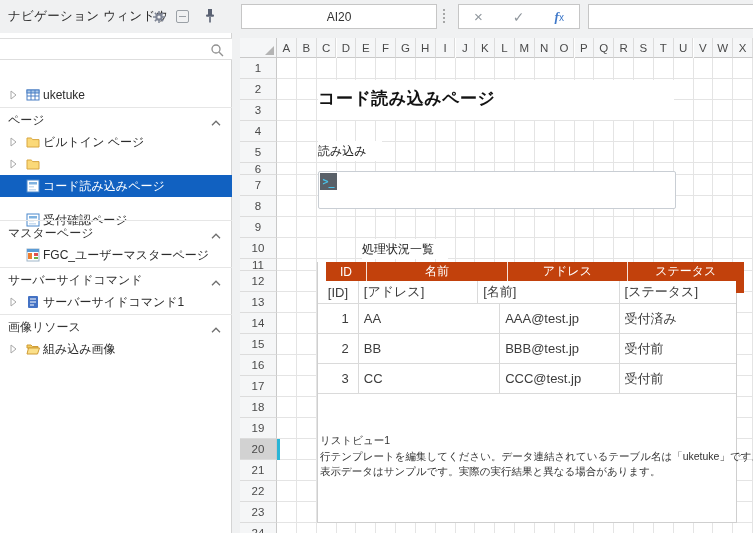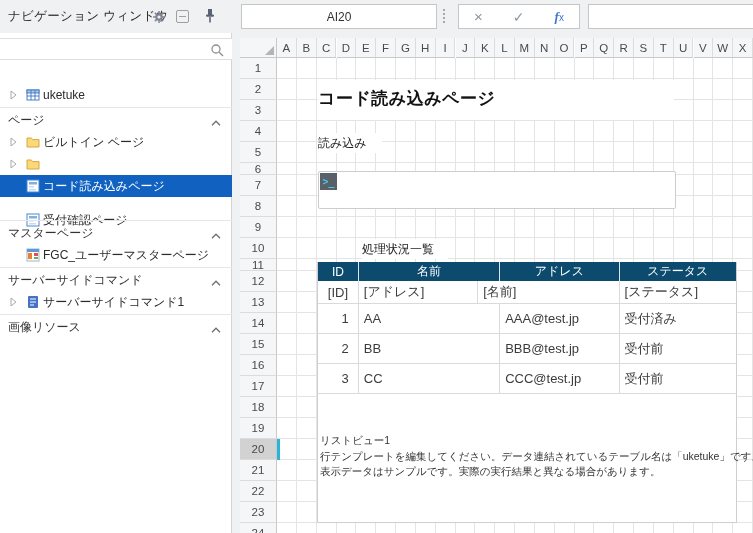--- a/index.html
+++ b/index.html
@@ -68,21 +68,21 @@
   .pg-title{position:absolute;left:78px;top:42px;width:356px;height:40px;background:#fff;
             font-size:17px;font-weight:bold;color:#121212;padding-top:7px;letter-spacing:.5px;}
   .pg-label{position:absolute;background:#fff;font-size:12px;color:#222;display:flex;align-items:center;}
   .code-box{position:absolute;left:78px;top:133px;width:358px;height:38px;background:#fff;
             border:1px solid #c9ced4;border-radius:2px;}
   .code-badge{position:absolute;left:1px;top:1px;width:17px;height:17px;background:#596068;
               color:#49c3ea;font-family:"DejaVu Sans Mono",monospace;font-size:10px;font-weight:bold;
               display:flex;align-items:center;justify-content:center;}
   .listview{position:absolute;left:77px;top:224px;width:420px;height:261px;background:#fff;
             border:1px solid #cfcfcf;border-top:none;}
-  .lv-head{position:absolute;left:0;top:0;width:418px;height:31px;display:flex;background:#0c4a6e;}
+  .lv-head{position:absolute;left:8px;top:0;width:418px;height:31px;display:flex;background:#c2410c;}
   .lv-hcell{height:19px;display:flex;align-items:center;justify-content:center;color:#fff;
             font-size:12px;border-right:1px solid rgba(255,255,255,.85);}
   .lv-hcell:last-child{border-right:none;text-align:right;}
   .lv-row{position:absolute;left:0;width:418px;display:flex;border-bottom:1px solid #dadada;background:#fff;}
   .lv-cell{display:flex;align-items:center;padding-left:5px;font-size:13px;color:#3c3c3c;
            border-right:1px solid #dadada;overflow:hidden;white-space:nowrap;}
   .lv-cell:last-child{border-right:none;}
   .lv-cell.num{justify-content:flex-end;padding-right:9px;padding-left:0;}
   .lv-cell.ctr{justify-content:center;padding-left:0;}
   .lv-note{position:absolute;left:2px;top:171px;width:410px;font-size:10.5px;color:#333;line-height:15.5px;white-space:nowrap;}
@@ -234,20 +234,30 @@
               <line x1="4" y1="10" x2="8" y2="10" stroke="#fff"></line>
             </svg></span>
           <span class="t-lab">サーバーサイドコマンド1</span>
         </div>
         <div class="sep" style="top: 252px;"></div>
         <div class="sec-head" style="top: 254px;">
           <span>画像リソース</span>
           <span class="sec-chev"><svg width="12" height="8">
               <path d="M2 6.2 L6 2.2 L10 6.2" fill="none" stroke="#6e6e6e" stroke-width="1.3"></path>
             </svg></span>
+        </div>
+        <div class="tree-item" style="top: 276px;">
+          <span class="exp"><svg width="10" height="12">
+              <path d="M3 2 L8 6 L3 10 Z" fill="#fff" stroke="#a8a8a8"></path>
+            </svg></span>
+          <span class="t-ico"><svg width="14" height="14">
+              <path d="M1 3 L5 3 L6.5 4.5 L12 4.5 L12 6 L1 6 Z" fill="#f3cd5f" stroke="#cf9c36"></path>
+              <path d="M2.5 6 L13.5 6 L11.5 12 L1 12 Z" fill="#fbe08a" stroke="#cf9c36"></path>
+            </svg></span>
+          <span class="t-lab">組み込み画像</span>
         </div>
       </div>
   </div>
 
   <div class="sheet">
     <div id="grid-layer">
         <div class="colhead" style="left: 37px; width: 19.8333px;">A</div>
         <div class="vline" style="left: 55.8333px; top: 20px; height: 475px;"></div>
         <div class="colhead" style="left: 56.8333px; width: 19.8333px;">B</div>
         <div class="vline" style="left: 75.6667px; top: 20px; height: 475px;"></div>
@@ -342,21 +352,21 @@
         <div class="rowhead" style="top: 464px; height: 21px;">23</div>
         <div class="hline" style="top: 484px; left: 37px; width: 476px;"></div>
         <div class="rowhead" style="top: 485px; height: 21px;">24</div>
       </div>
 
     <div class="corner">
         <div class="tri"></div>
       </div>
 
     <div class="pg-title">コード読み込みページ</div>
-    <div class="pg-label" style="left:78px;top:95px;width:64px;height:20px;">読み込み</div>
+    <div class="pg-label" style="left:78px;top:103px;width:64px;height:20px;">読み込み</div>
     <div class="code-box">
       <span class="code-badge">&gt;_</span>
     </div>
     <div class="pg-label" style="left:82px;top:201px;width:86px;height:20px;margin-left:40px;">処理状況一覧</div>
 
     <div class="listview">
       <div class="lv-head" id="lv-head">
           <div class="lv-hcell" style="width: 41px;">ID</div>
           <div class="lv-hcell" style="width: 142px;">名前</div>
           <div class="lv-hcell" style="width: 120px;">アドレス</div>

